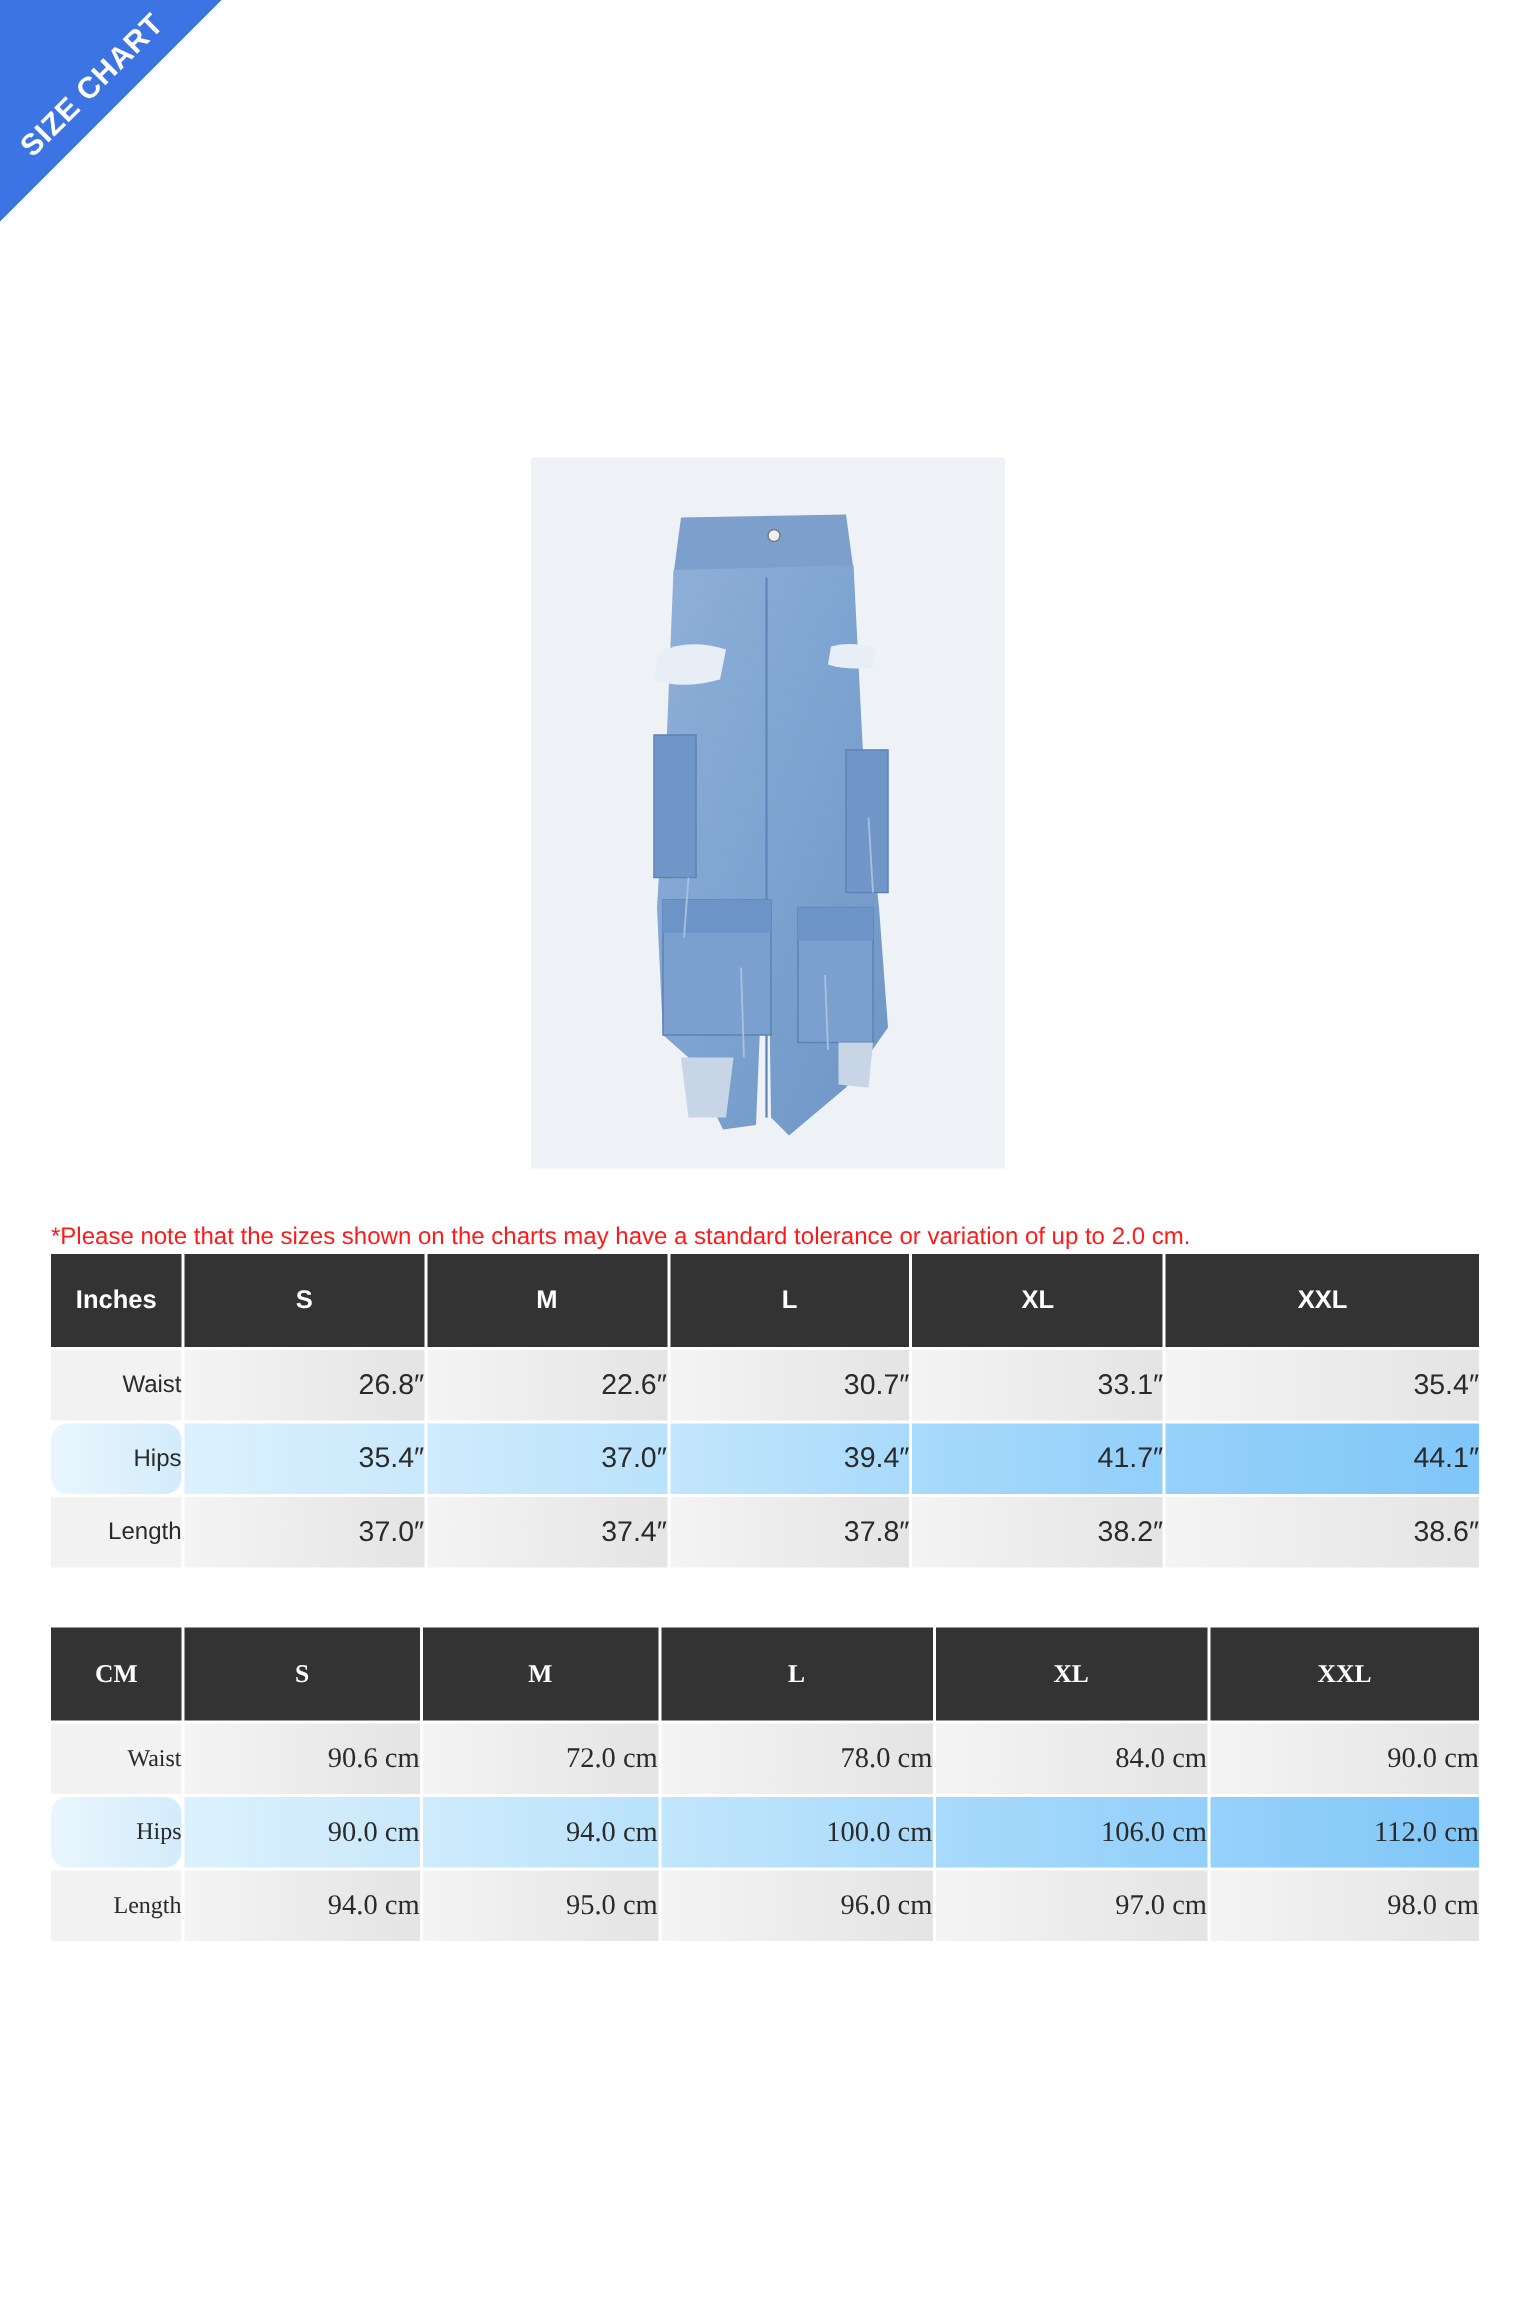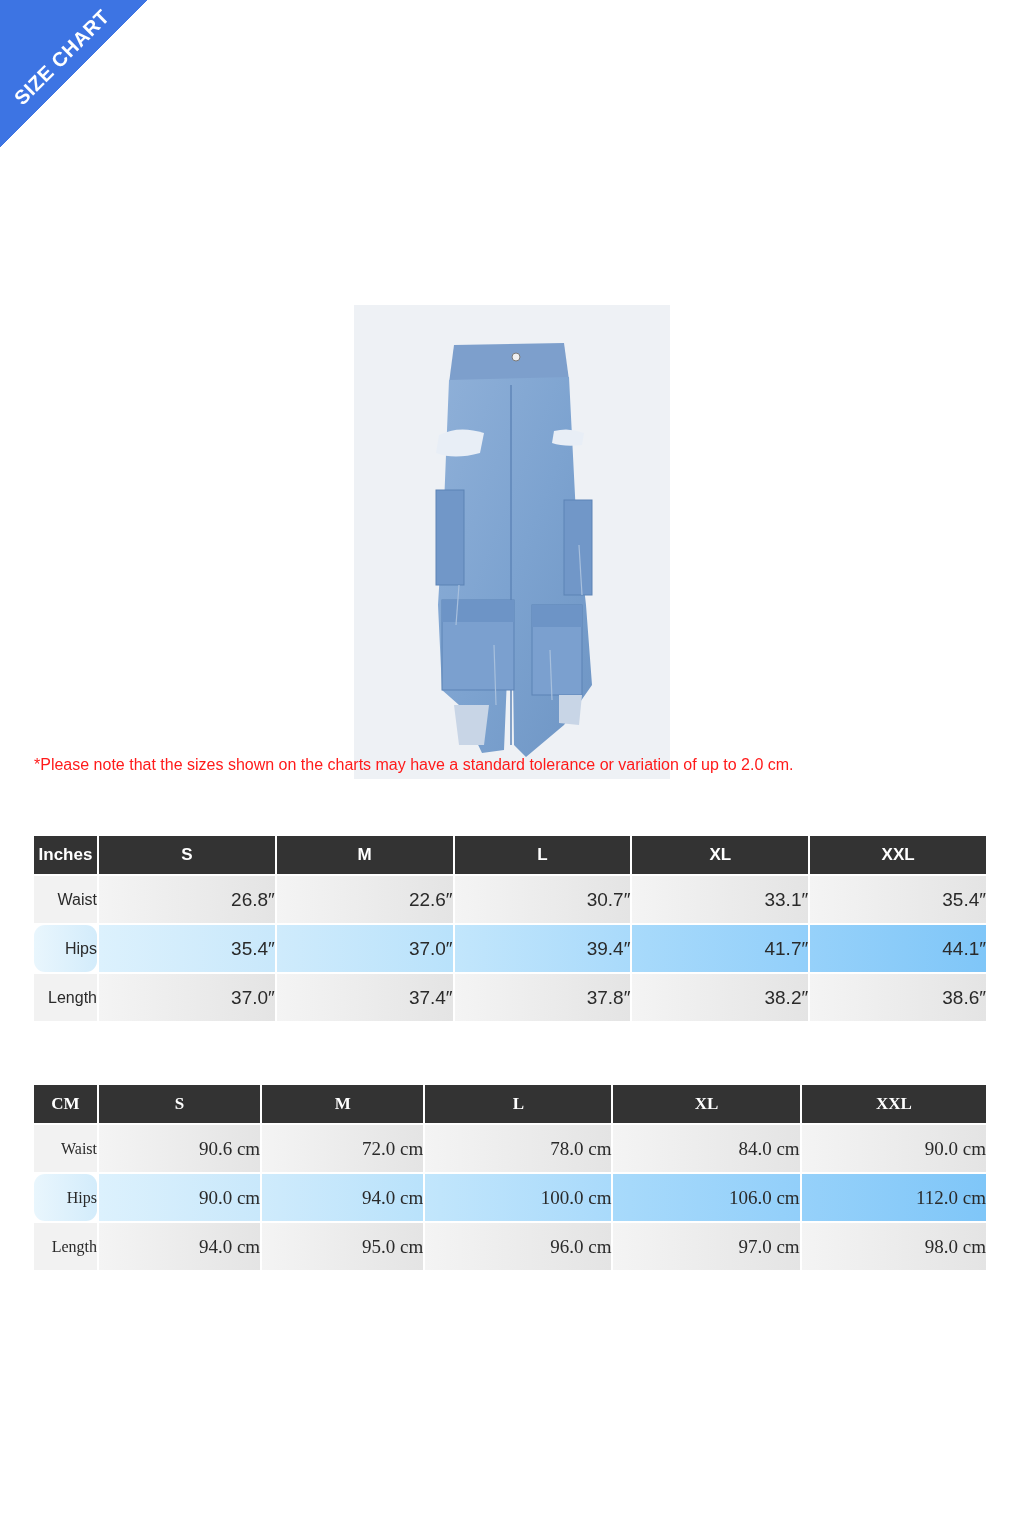--- a/index.html
+++ b/index.html
@@ -16,31 +16,31 @@
     transform: rotate(-45deg); color: #ffffff; font-weight: bold;
     font-size: 20px; text-align: center; letter-spacing: 0.5px;
     font-family: "Liberation Sans", sans-serif;
   }
   .product-frame {
     position: absolute; left: 354px; top: 305px; width: 316px; height: 474px;
     background: #eef1f5;
   }
   .product-frame svg { width: 100%; height: 100%; display: block; }
   .note {
-    position: absolute; left: 34px; top: 756px; color: #ff1a1a;
+    position: absolute; left: 34px; top: 816px; color: #ff1a1a;
     font-size: 16px; font-family: "Liberation Sans", sans-serif;
   }
   .size-table {
     position: absolute; left: 34px; width: 956px; border-collapse: separate;
     border-spacing: 2px 2px; margin-left: -2px;
     font-family: "Liberation Sans", sans-serif;
   }
   .size-table th {
     background: #333333; color: #ffffff; font-weight: bold; font-size: 17px;
-    height: 38px; padding: 0; text-align: center;
+    height: 38px; padding: 12px; text-align: center;
   }
   .size-table th.unit { width: 63px; }
   .size-table td {
     height: 47px; text-align: right; color: #2a2a2a; font-size: 19px; padding: 0;
   }
   .size-table td.label { font-size: 16px; color: #2a2a2a; }
   .row-grey td { background: linear-gradient(90deg, #f4f4f4, #e4e4e4); }
   .row-grey td.label { background: #f2f2f2; }
   .row-blue td.label { background: linear-gradient(90deg, #e9f6fd, #d3ecfb); border-radius: 11px; }
   #inch-table { top: 834px; }

